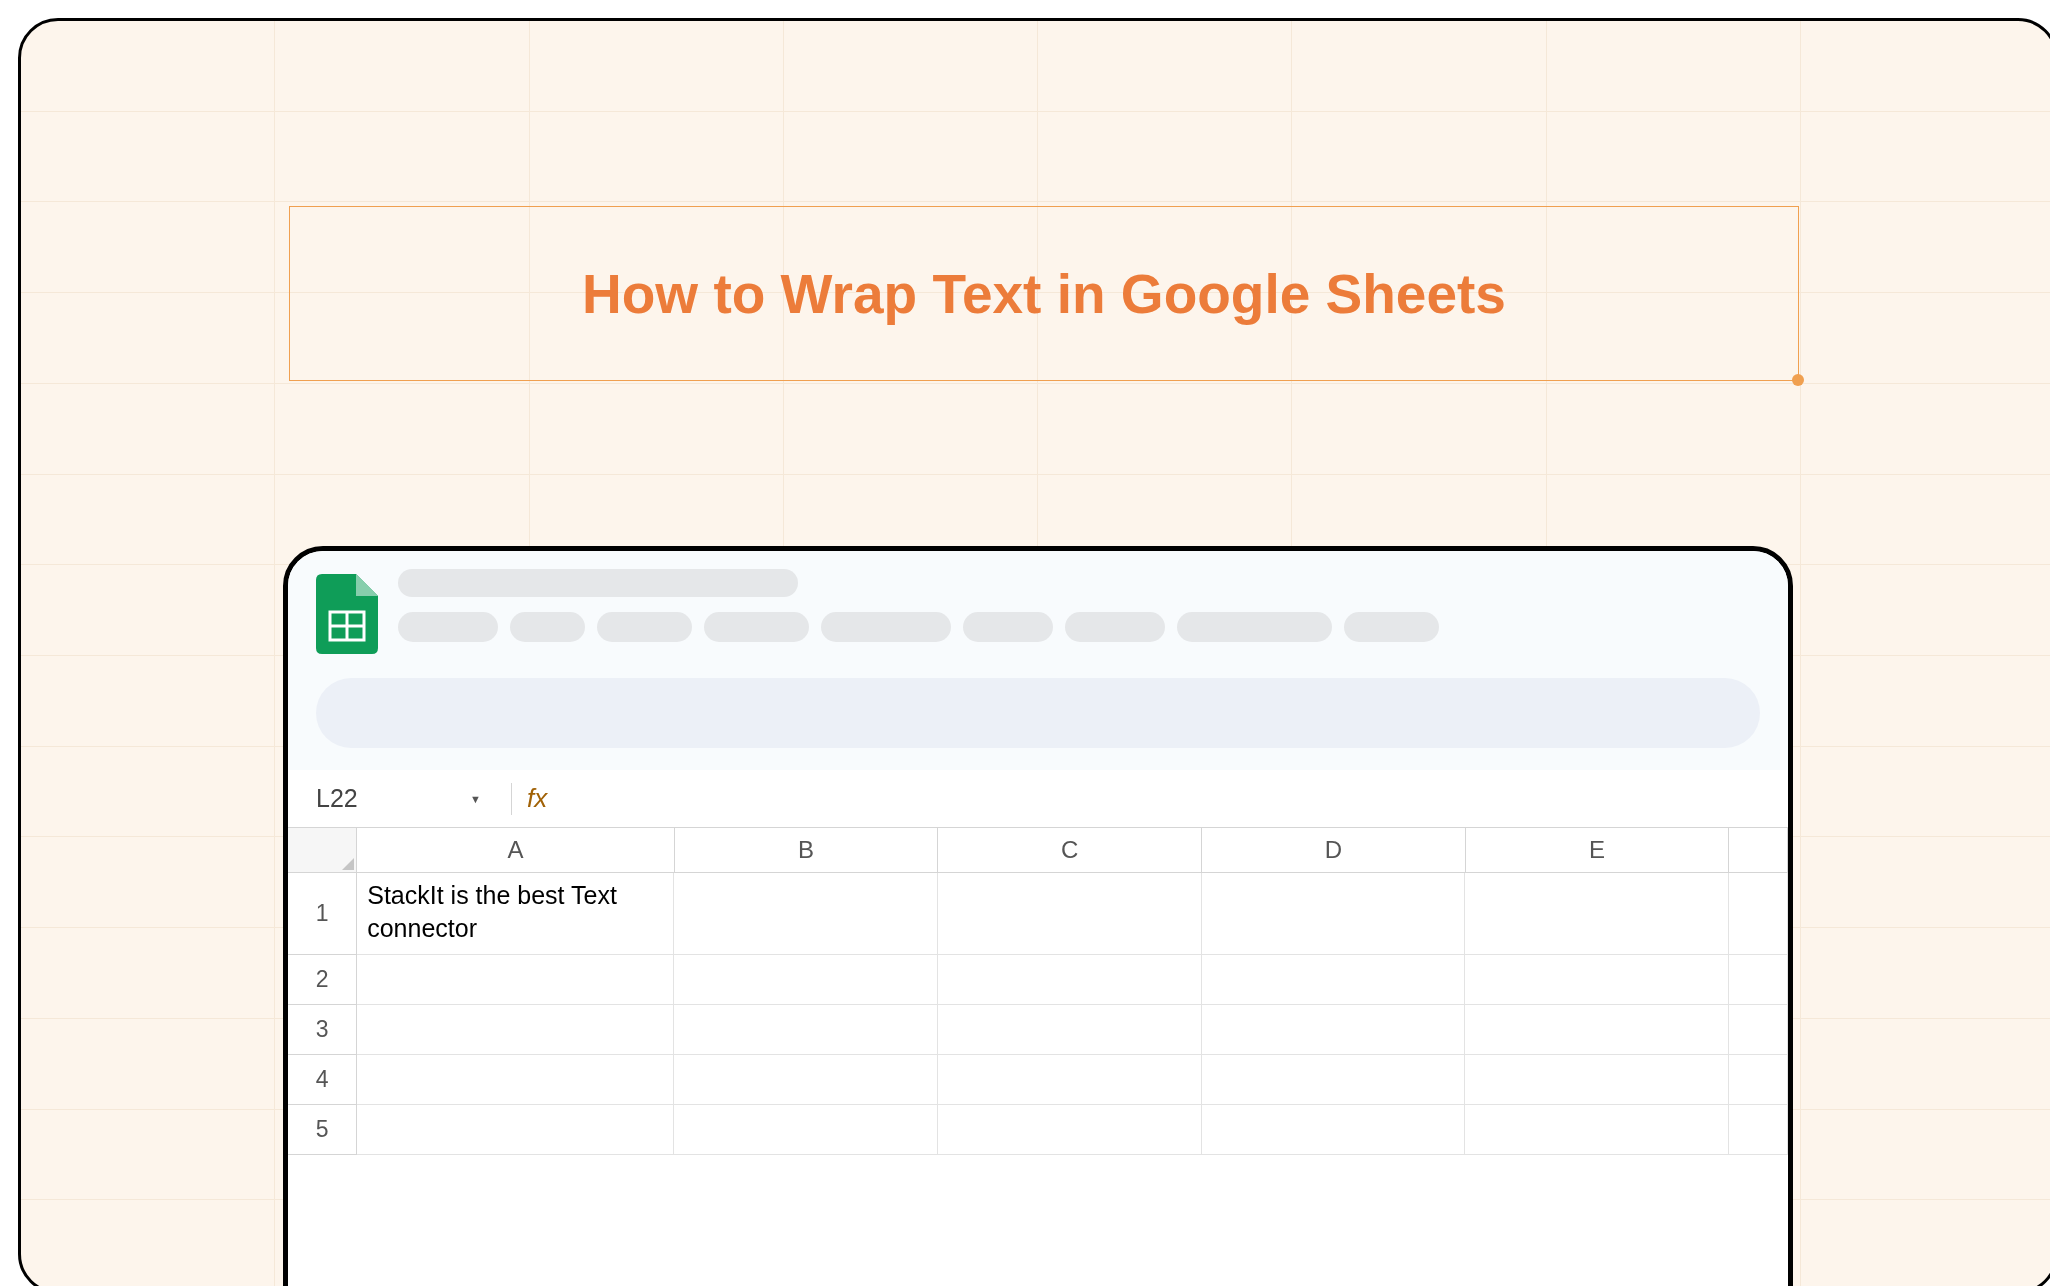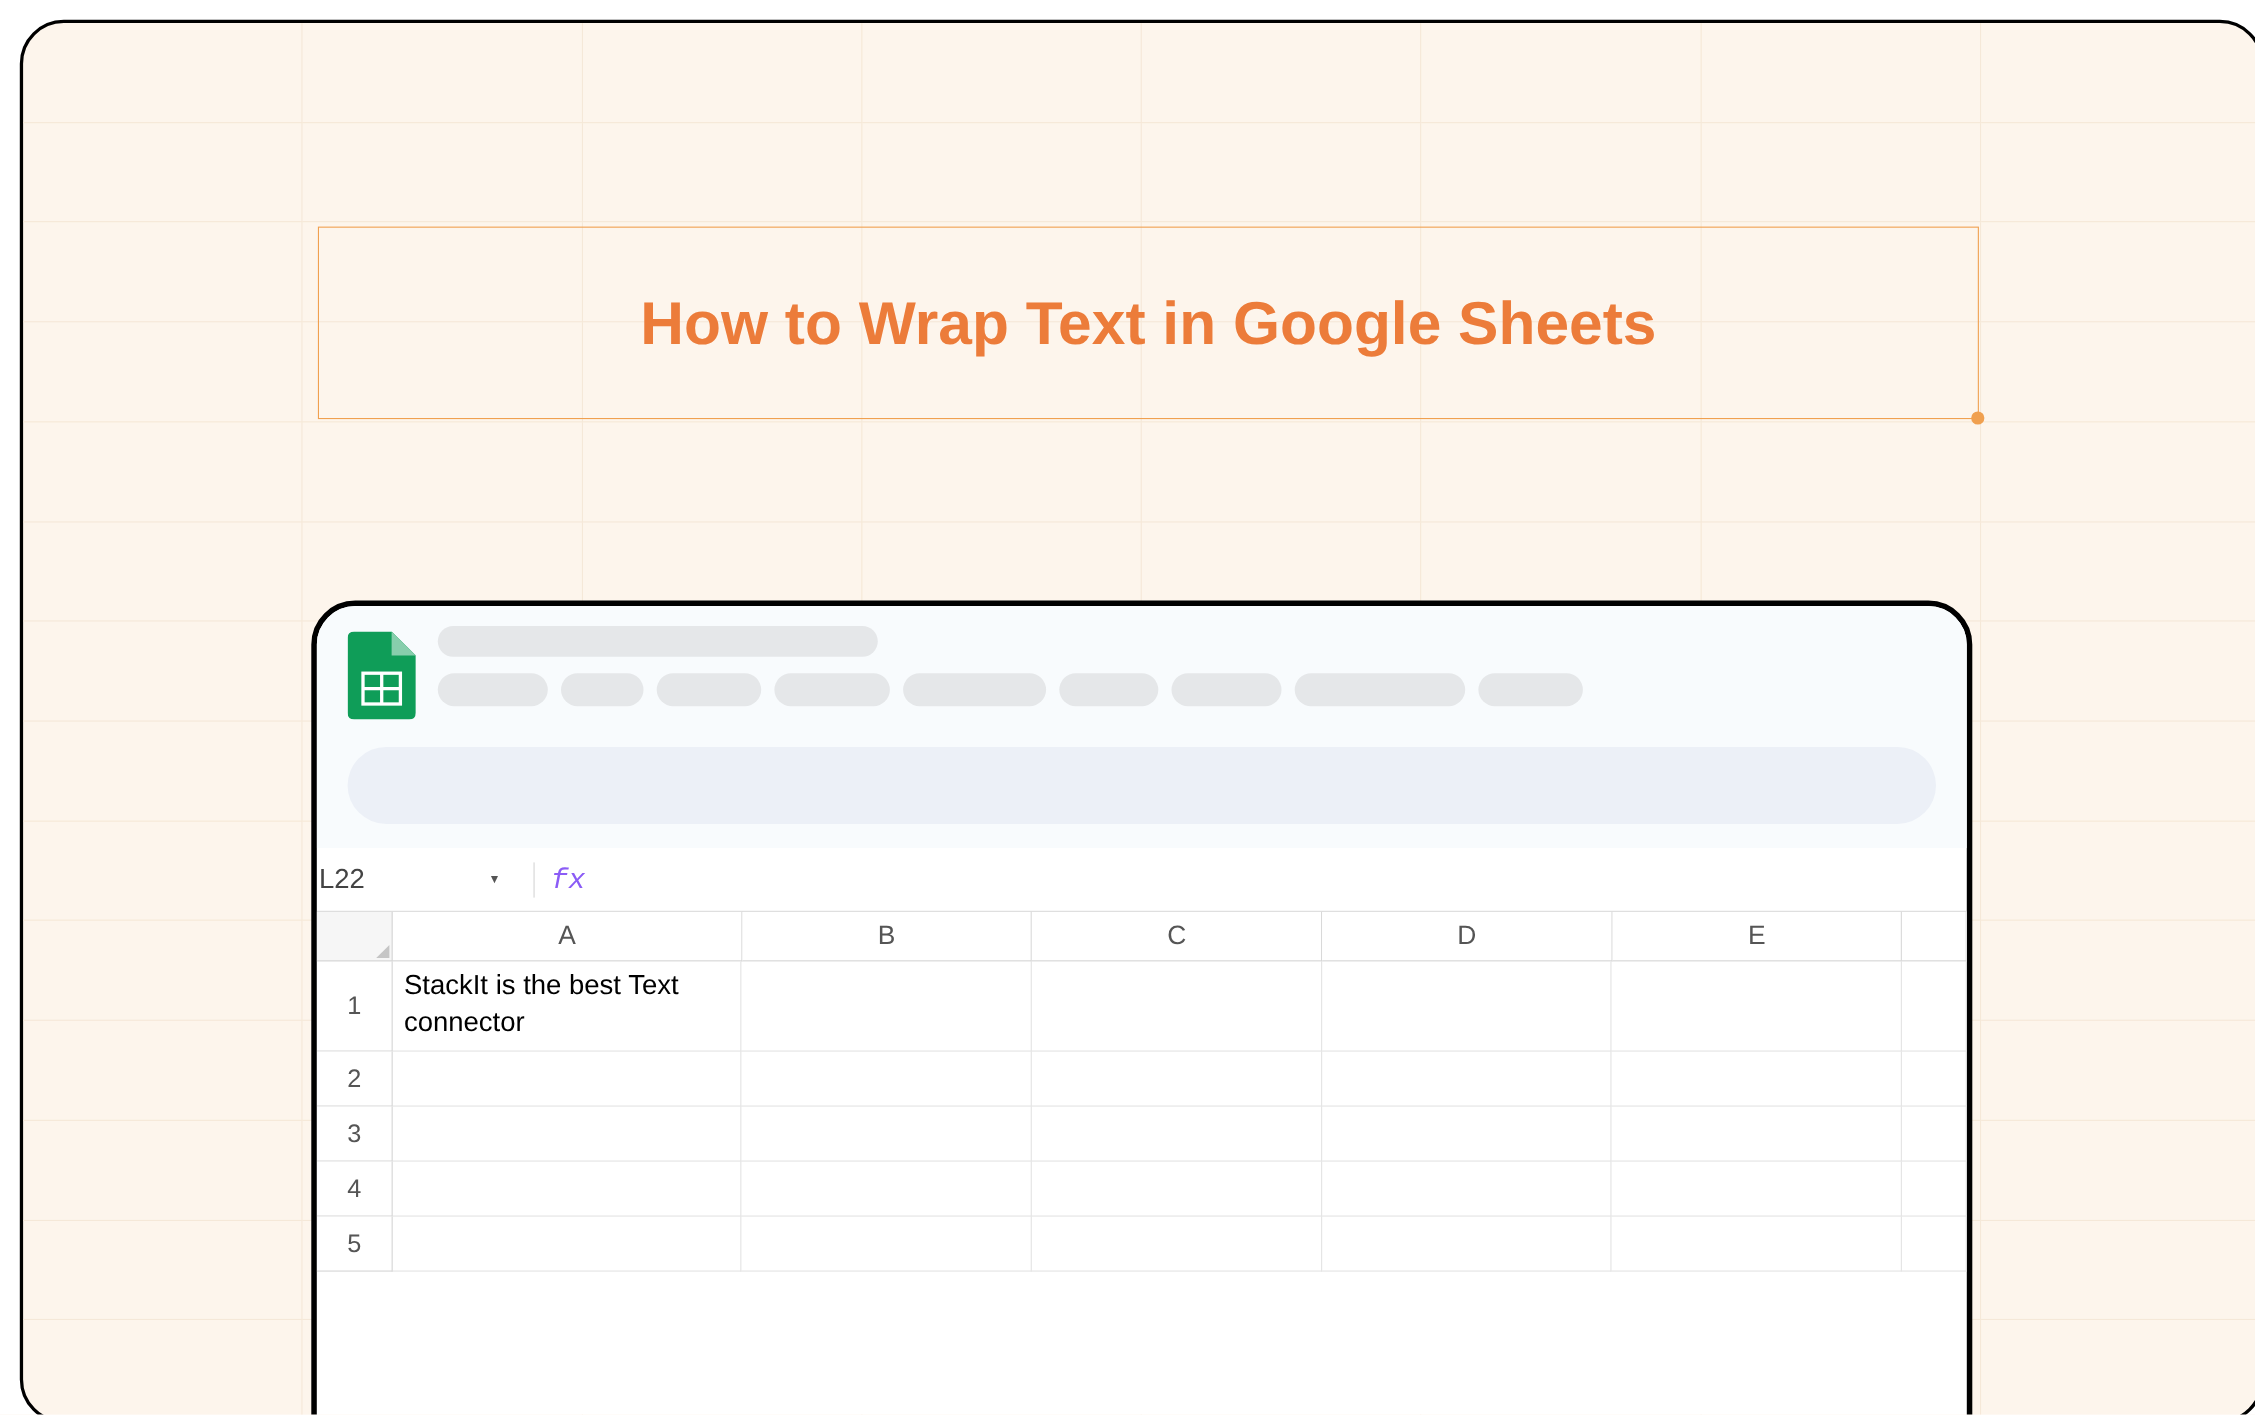--- a/index.html
+++ b/index.html
@@ -115,21 +115,21 @@
       width: 100%;
       height: 70px;
       background: #ecf0f7;
       border-radius: 35px;
     }
     .name-box-row {
       display: flex;
       align-items: center;
       height: 58px;
       border-bottom: 1px solid #d5d5d5;
-      padding-left: 2px;
+      padding-left: 28px;
     }
     .name-box {
       width: 180px;
       display: flex;
       align-items: center;
       justify-content: space-between;
       padding-right: 15px;
       font-size: 25px;
       color: #444;
     }
@@ -137,24 +137,24 @@
       color: #555;
       font-size: 11px;
     }
     .fx-divider {
       width: 1px;
       height: 32px;
       background: #d5d5d5;
       margin: 0 15px;
     }
     .fx-label {
-      font-family: Liberation Mono, monospace;
+      font-family: Liberation Sans, sans-serif;
       font-style: italic;
       font-size: 26px;
-      color: #8b5cf6;
+      color: #a16207;
     }
     .grid-area {
       display: flex;
       flex-direction: column;
     }
     .col-headers {
       display: flex;
       height: 45px;
       background: #fff;
     }

